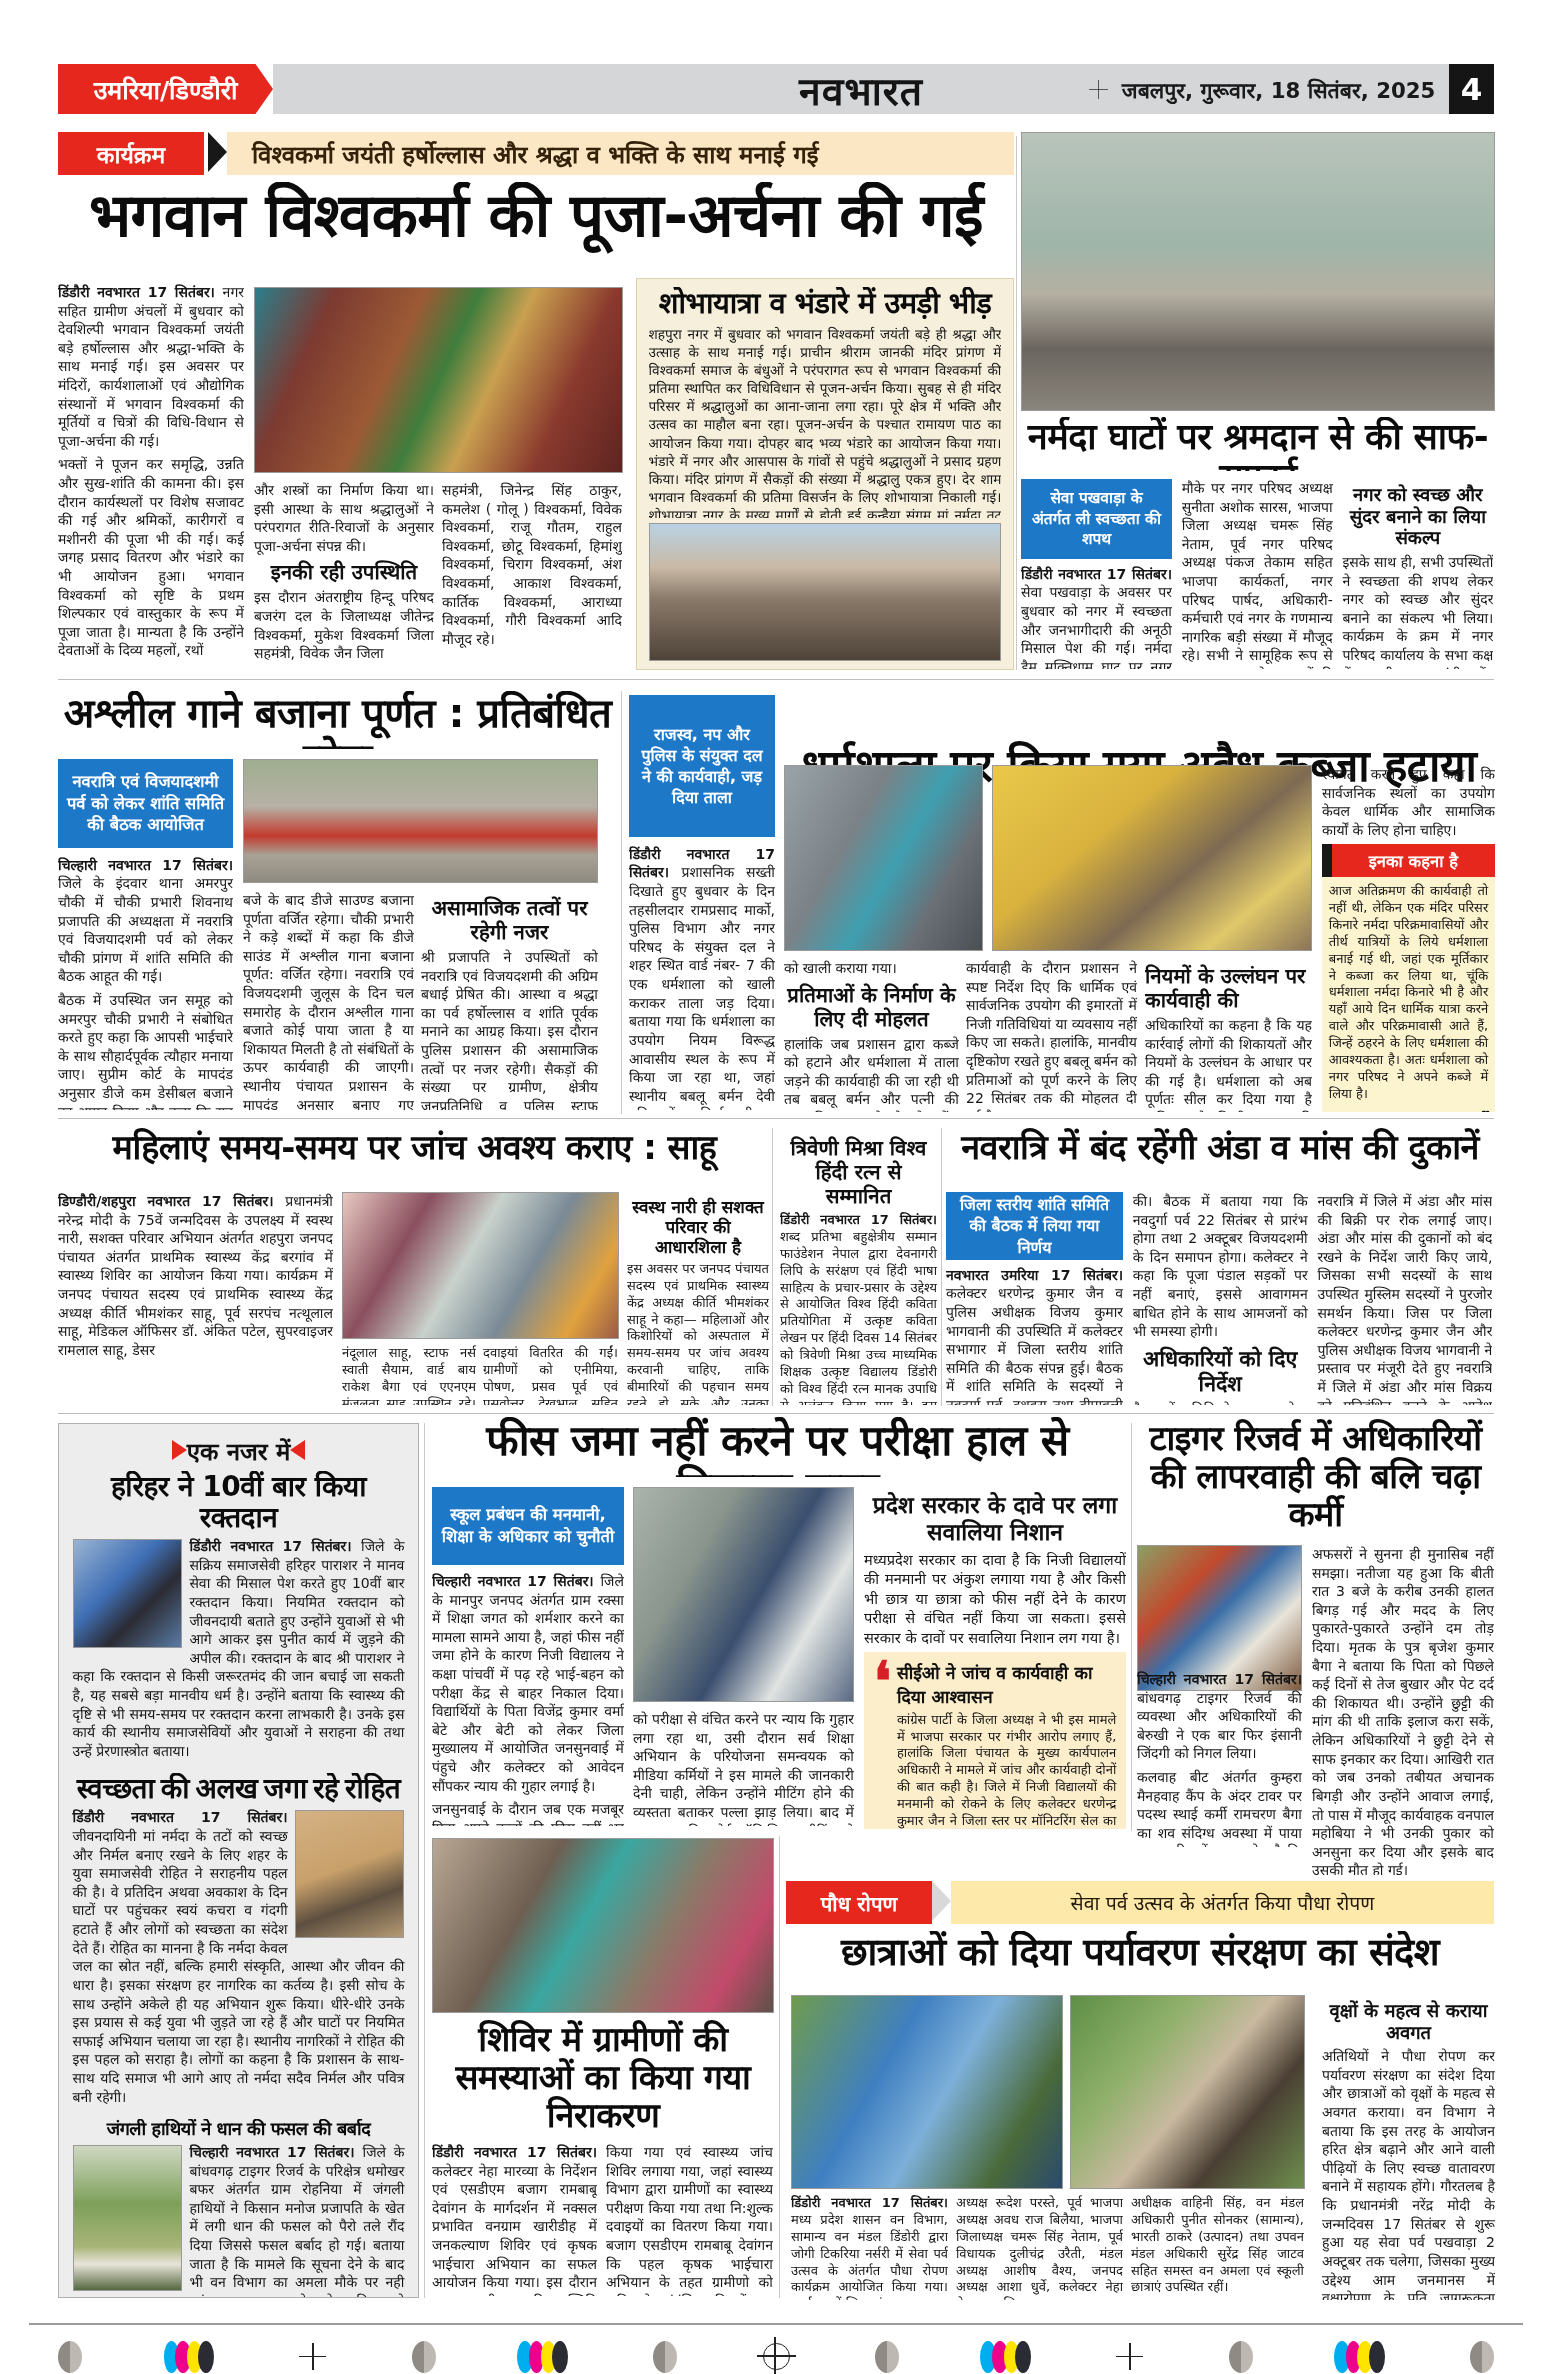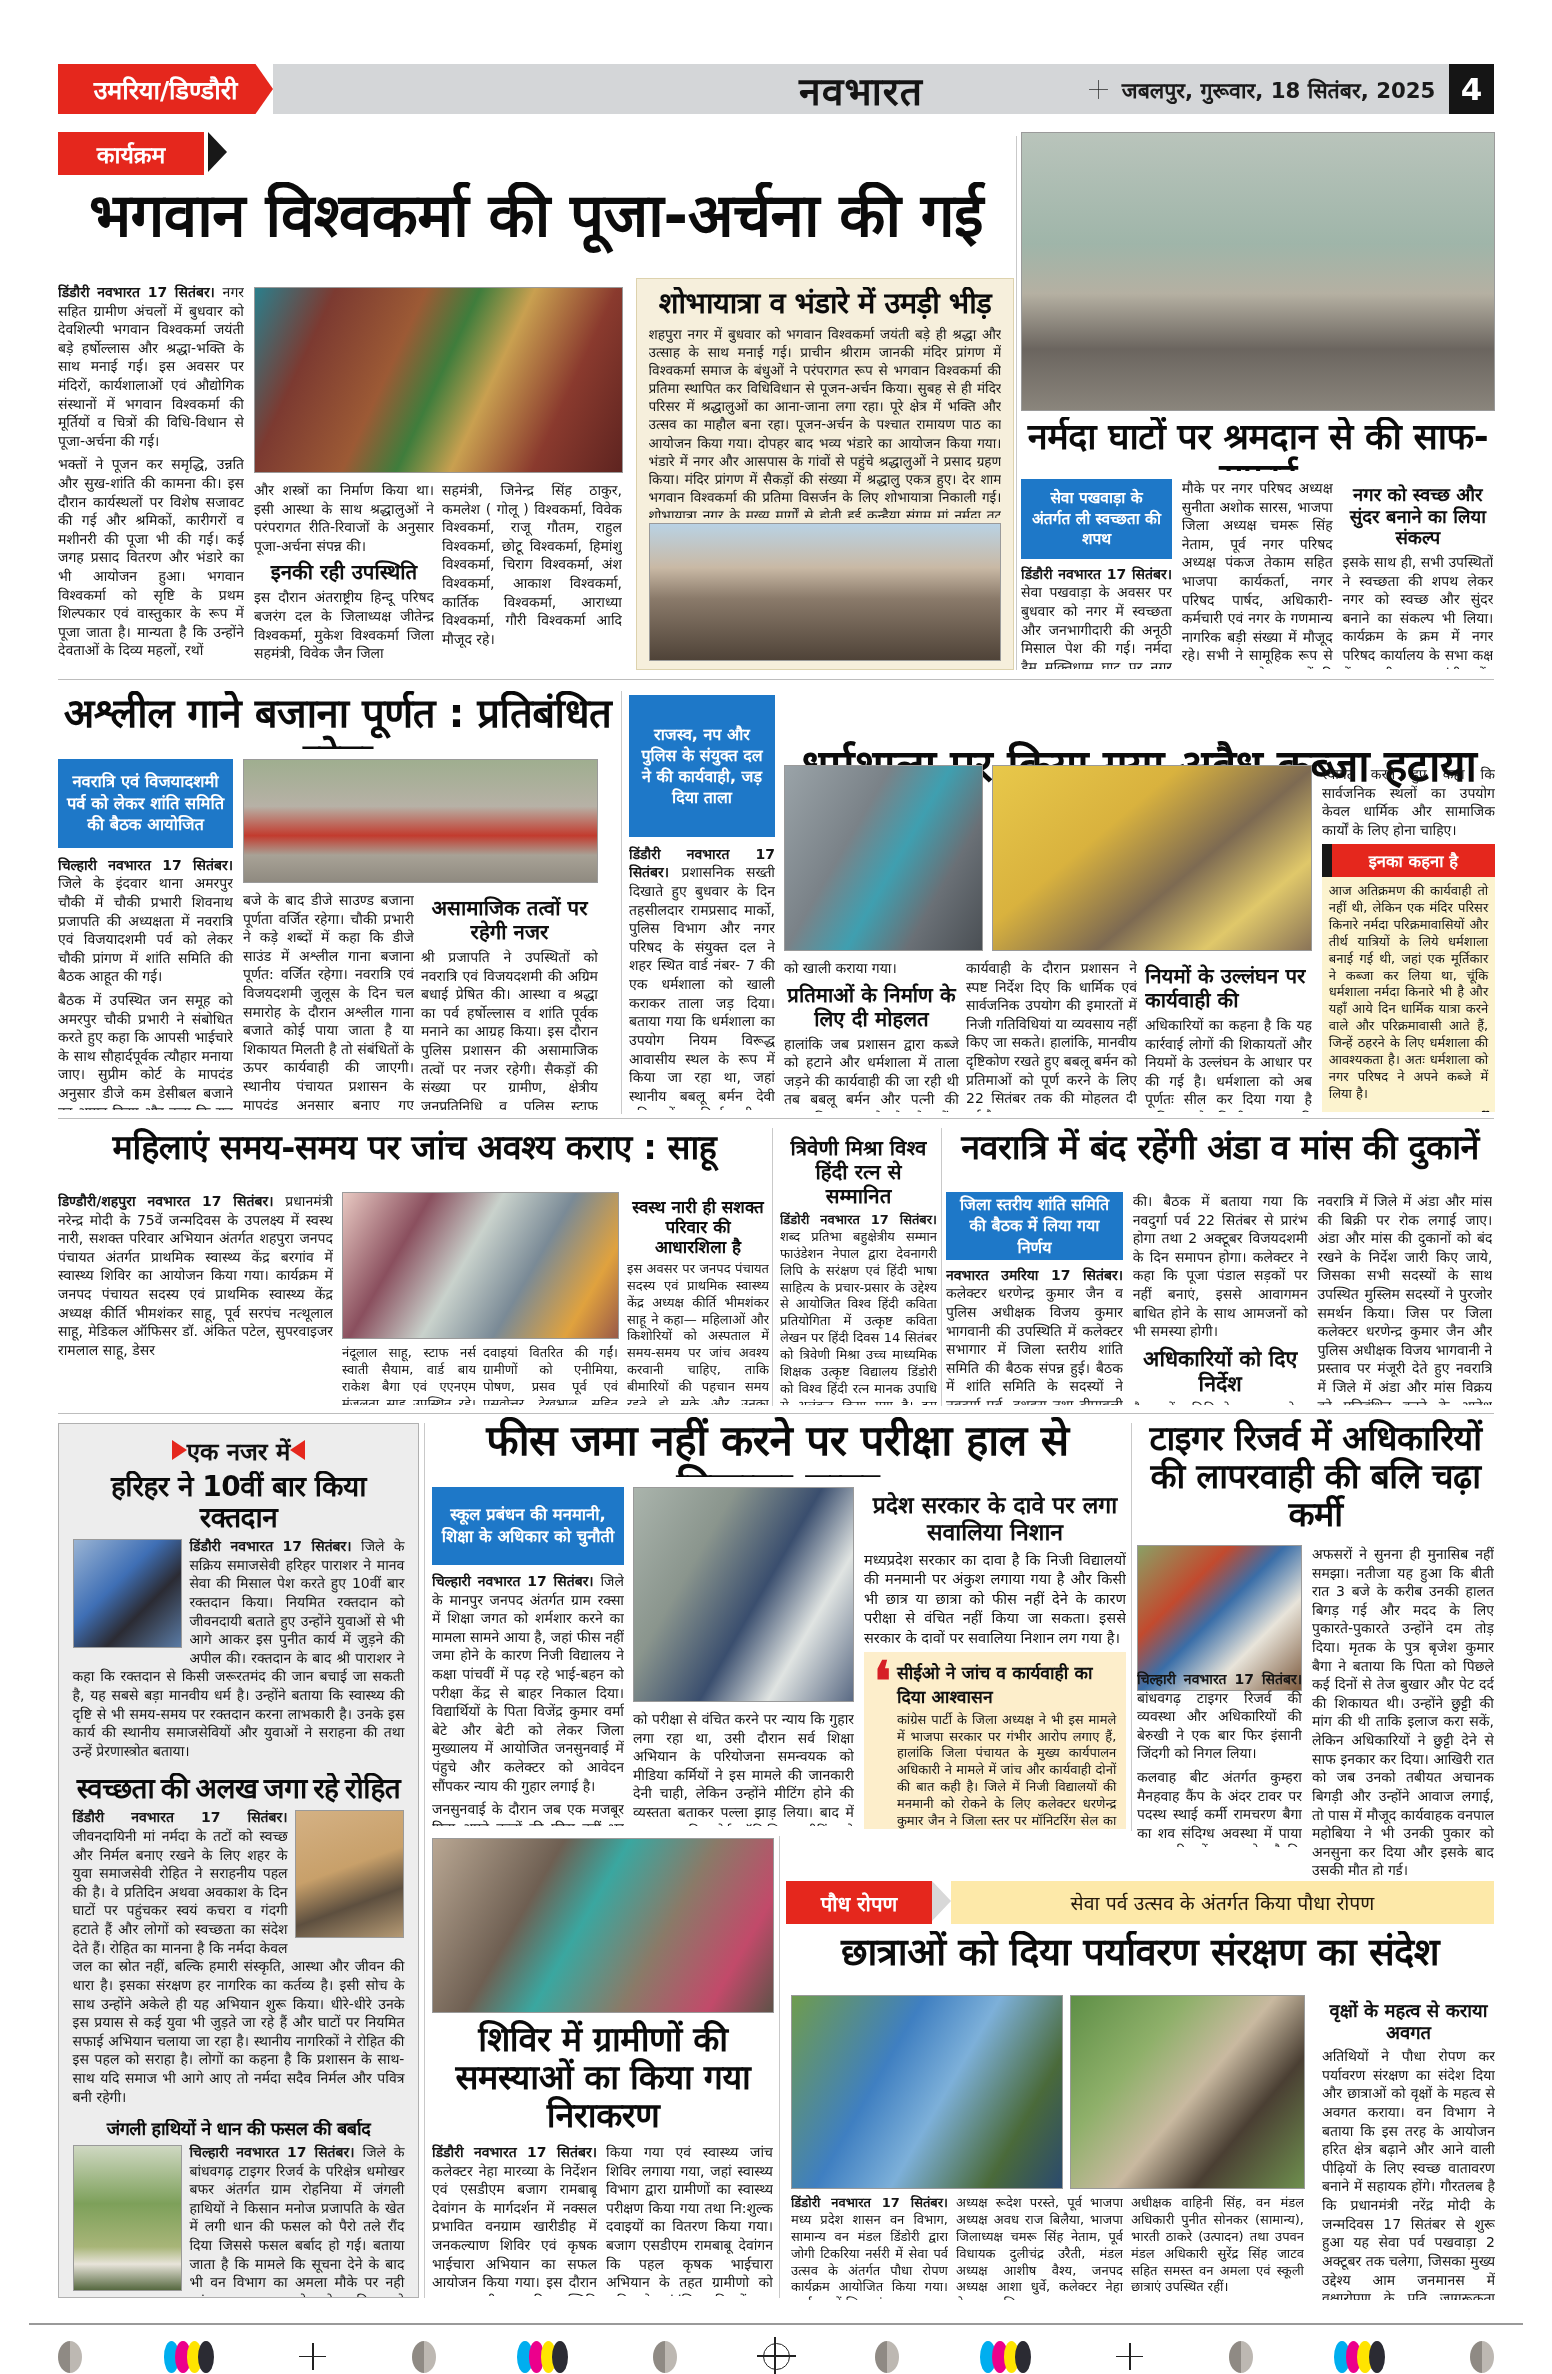--- a/index.html
+++ b/index.html
@@ -62,20 +62,21 @@
         <span class="cross" style="transform:scale(0.7);"></span>
         <span style="font-size:21.3px;font-weight:700;color:#1a1a1a;">जबलपुर, गुरूवार, 18 सितंबर, 2025</span>
       </div>
     </div>
     <div style="width:45px;background:#151515;color:#fff;display:flex;align-items:center;justify-content:center;font-size:31px;font-weight:700;">4</div>
   </div>
 
   <div class="abs" style="left:58px;top:132px;width:956px;height:43px;display:flex;">
     <div class="redlabel" style="width:146px;font-size:23px;">कार्यक्रम</div>
     <div class="karrow" style="margin-left:3.9px;"></div>
+    <div style="flex:1;background:#fbe7c3;display:flex;align-items:center;padding-left:25px;font-size:24px;font-weight:700;color:#33210a;">विश्वकर्मा जयंती हर्षोल्लास और श्रद्धा व भक्ति के साथ मनाई गई</div>
   </div>
   <div class="abs headline clip" style="left:58px;top:182px;width:956px;height:85px;font-size:60px;">भगवान विश्वकर्मा की पूजा-अर्चना की गई</div>
   <div class="abs clip" style="left:58px;top:283px;width:186px;height:386px;">
     <p class="bt"><b class="dl">डिंडौरी नवभारत 17 सितंबर। </b><span>नगर सहित ग्रामीण अंचलों में बुधवार को देवशिल्पी भगवान विश्वकर्मा जयंती बड़े हर्षोल्लास और श्रद्धा-भक्ति के साथ मनाई गई। इस अवसर पर मंदिरों, कार्यशालाओं एवं औद्योगिक संस्थानों में भगवान विश्वकर्मा की मूर्तियों व चित्रों की विधि-विधान से पूजा-अर्चना की गई।</span></p>
     <p class="bt">भक्तों ने पूजन कर समृद्धि, उन्नति और सुख-शांति की कामना की। इस दौरान कार्यस्थलों पर विशेष सजावट की गई और श्रमिकों, कारीगरों व मशीनरी की पूजा भी की गई। कई जगह प्रसाद वितरण और भंडारे का भी आयोजन हुआ। भगवान विश्वकर्मा को सृष्टि के प्रथम शिल्पकार एवं वास्तुकार के रूप में पूजा जाता है। मान्यता है कि उन्होंने देवताओं के दिव्य महलों, रथों</p>
   </div>
   <div class="abs ph ph-puja" style="left:254px;top:287px;width:369px;height:186px;"></div>
   <div class="abs clip" style="left:254px;top:481px;width:180px;height:188px;">
     <p class="bt">और शस्त्रों का निर्माण किया था। इसी आस्था के साथ श्रद्धालुओं ने परंपरागत रीति-रिवाजों के अनुसार पूजा-अर्चना संपन्न की।</p>
     <div class="subhead" style="font-size:20.4px;">इनकी रही उपस्थिति</div>

